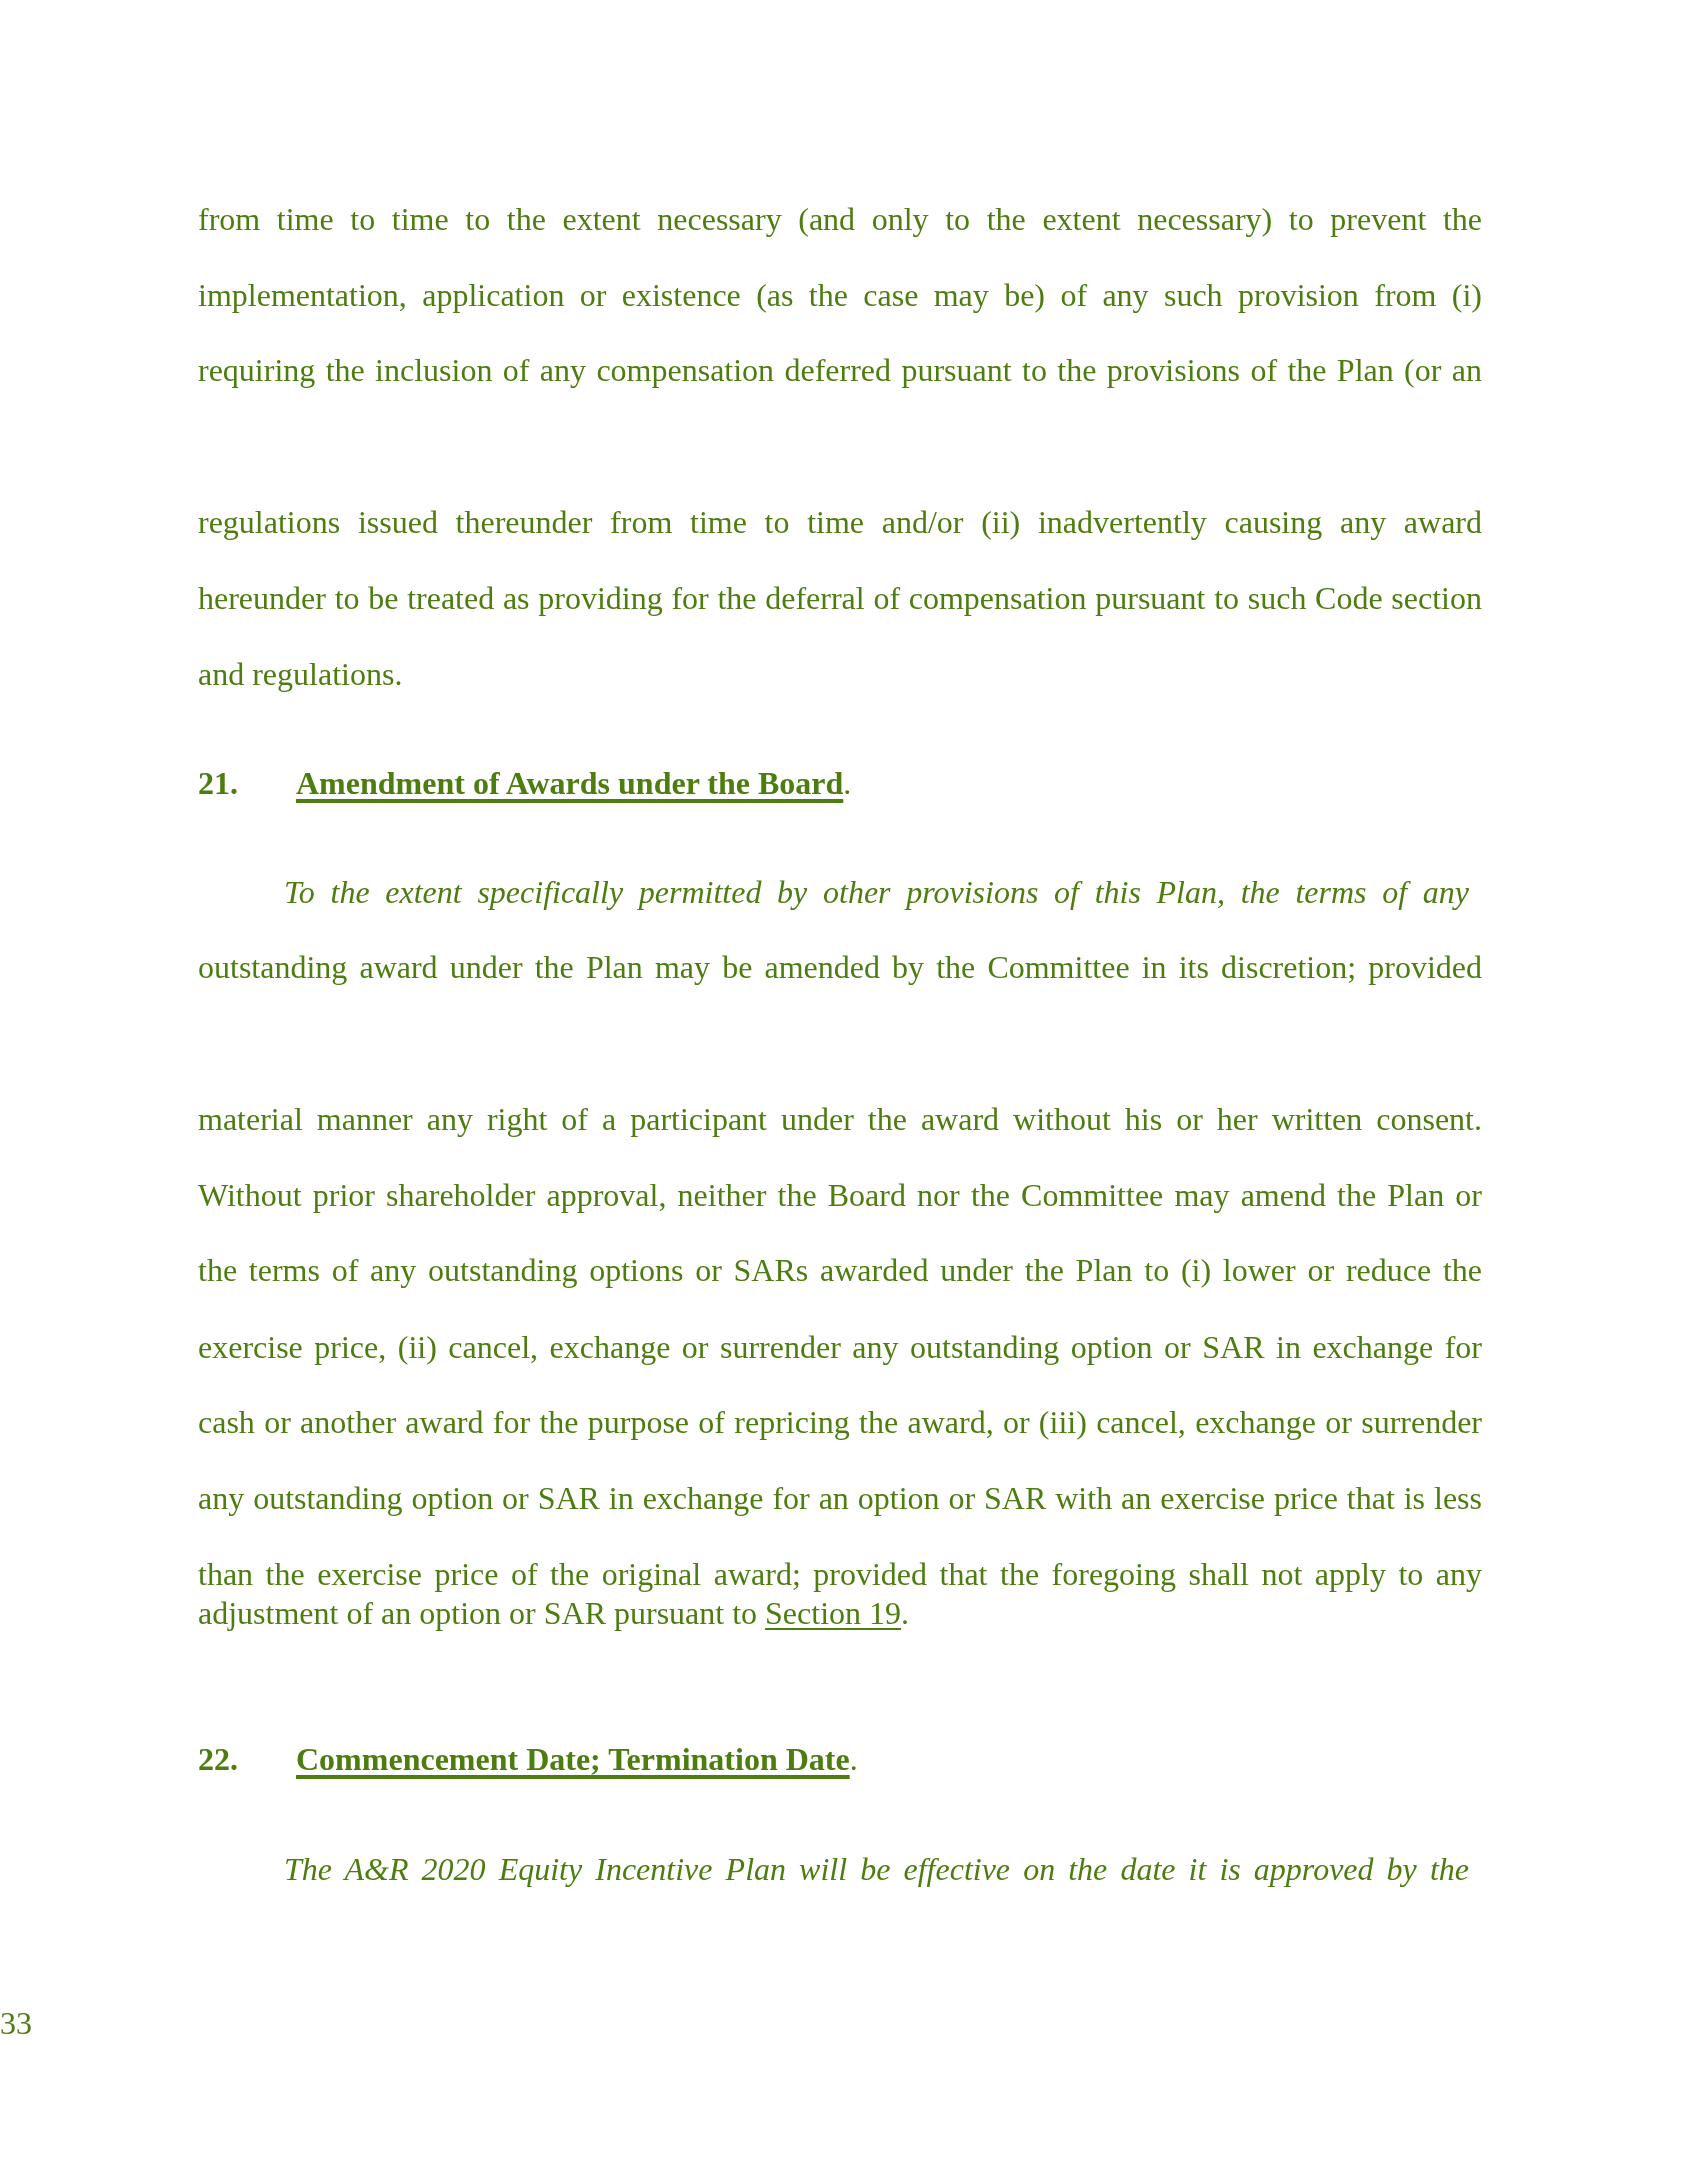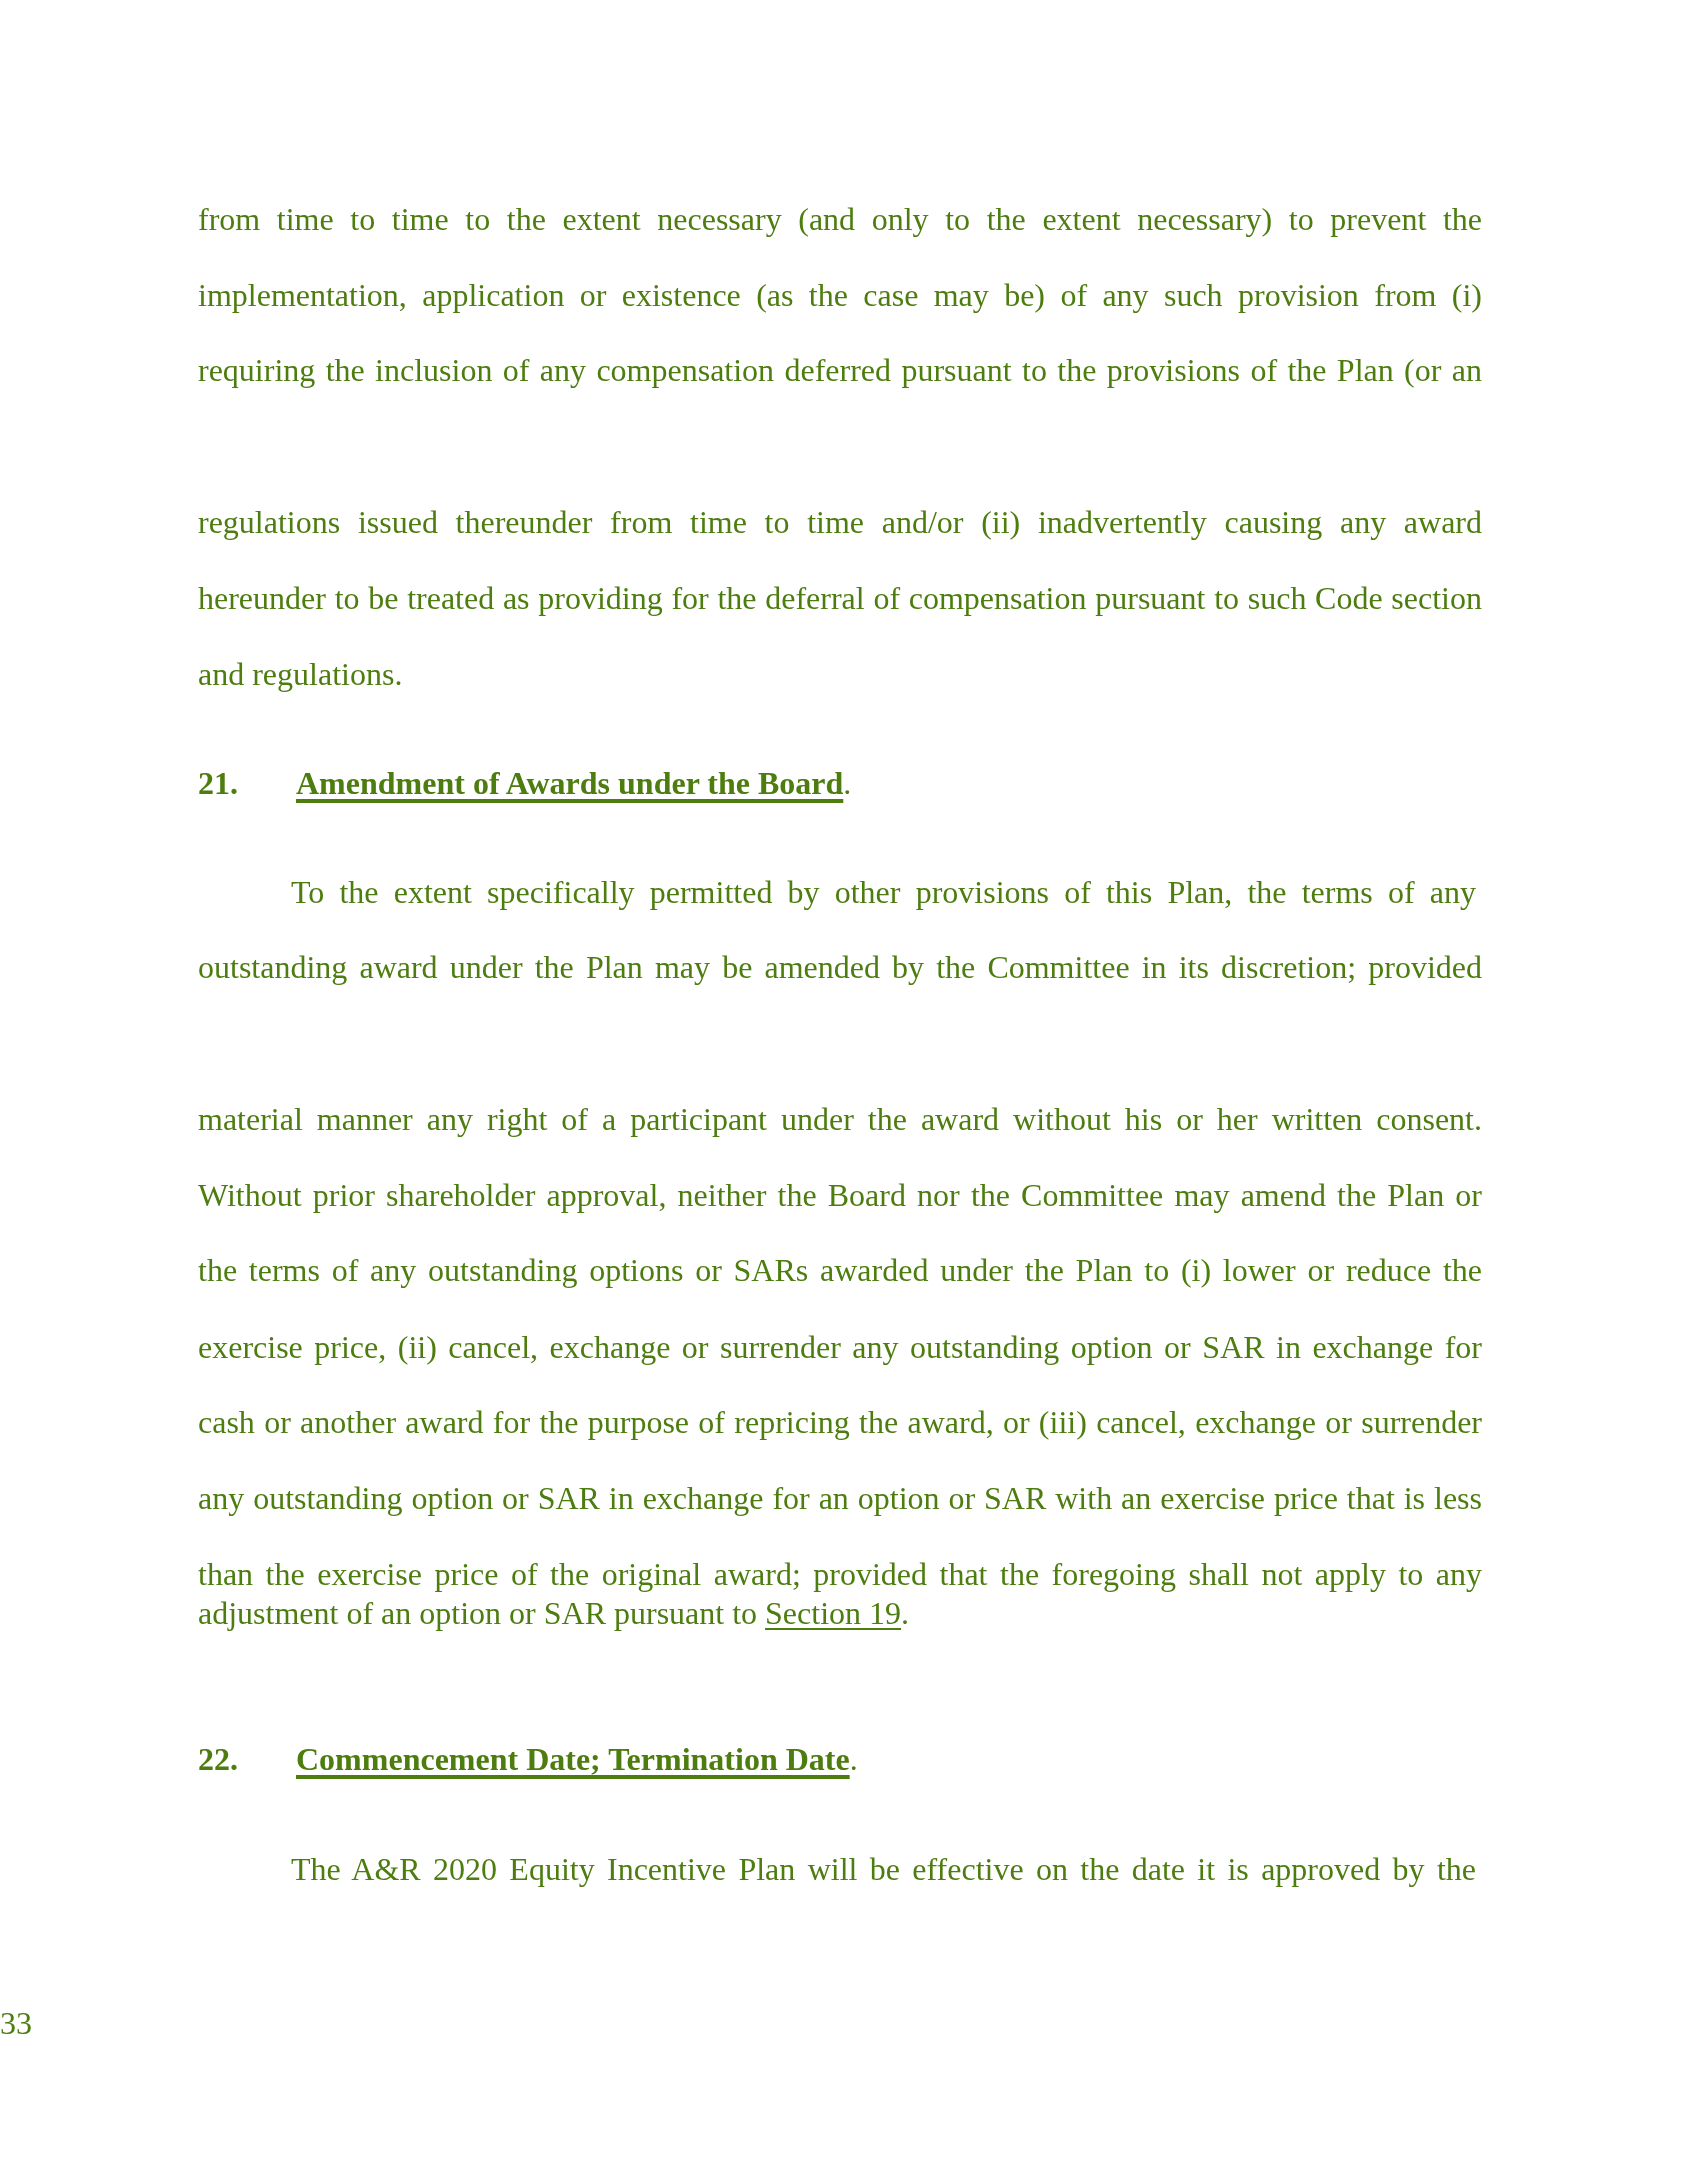--- a/index.html
+++ b/index.html
@@ -10,21 +10,21 @@
     font-family: "Liberation Serif", "DejaVu Serif", serif;
     font-size: 32px;
   }
   .line {
     position: absolute; left: 198px; width: 1284px;
     height: 40px; line-height: 40px;
     white-space: nowrap;
     text-align: justify; text-align-last: justify;
   }
   .line.last { text-align-last: left; }
-  .line.indent { left: 291px; width: 1185px; }
+  .line.indent { left: 284px; width: 1185px; font-style: italic; }
   .u { text-decoration: underline; text-decoration-thickness: 2px; text-underline-offset: 4px; }
   .heading {
     position: absolute; left: 198px; height: 40px; line-height: 40px;
     white-space: nowrap; font-weight: bold;
   }
   .heading .num { position: absolute; left: 0; }
   .heading .title { position: absolute; left: 98px; }
   .heading .title .t { text-decoration: underline; text-decoration-thickness: 4px; text-underline-offset: 5px; }
   .heading .title .p { font-weight: normal; }
   .pagenum {

